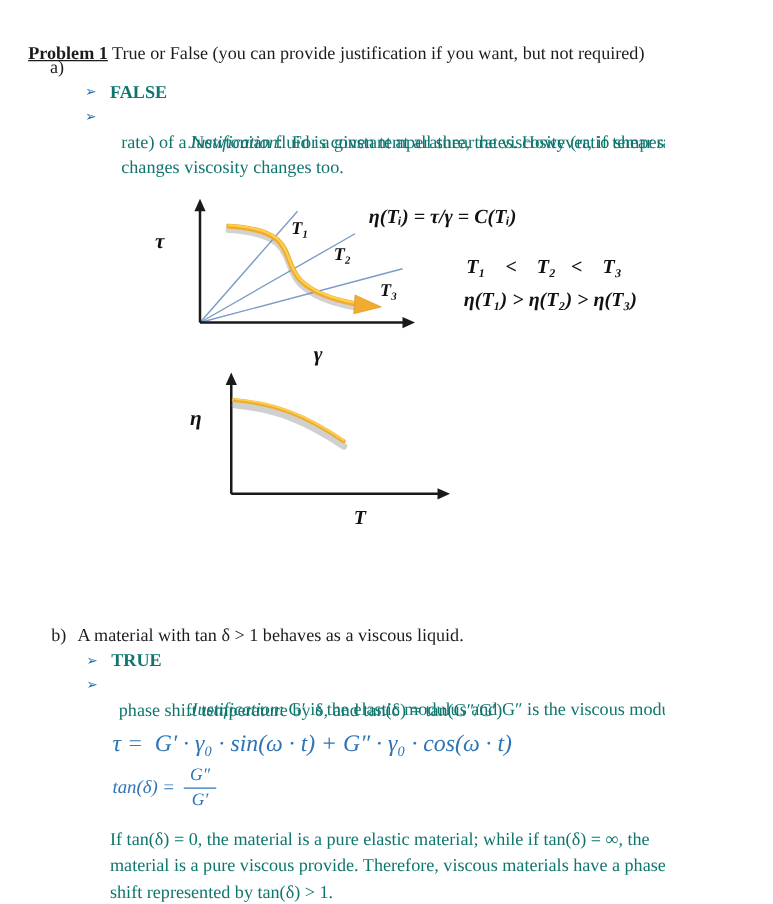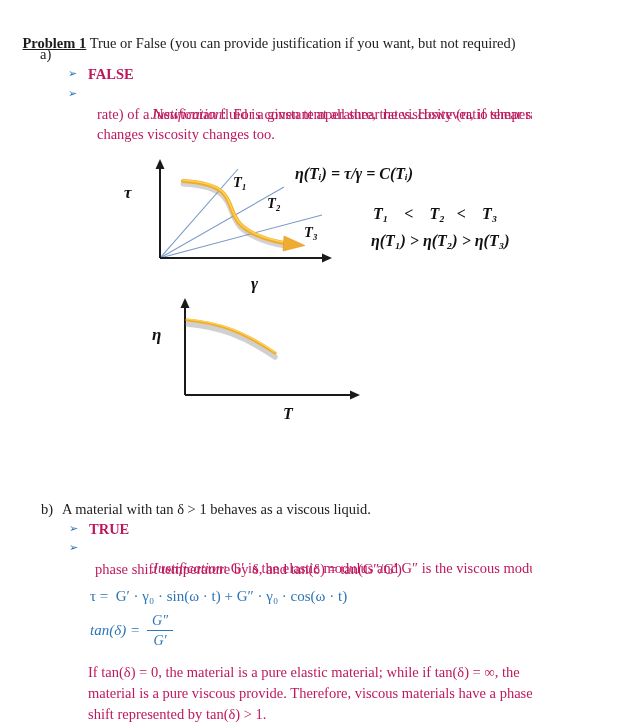--- a/index.html
+++ b/index.html
@@ -5,32 +5,32 @@
   html,body{margin:0;padding:0;background:#fff;}
   .page{
     position:relative;width:532px;height:723px;background:#ffffff;overflow:hidden;
     font-family:"Liberation Serif","DejaVu Serif",serif;
     font-size:14.5px;color:#1c1c1c;
   }
   .abs{position:absolute;white-space:pre;line-height:20px;}
   .bold{font-weight:bold;}
   .ital{font-style:italic;margin-left:48px;}
   .underline{text-decoration:underline;}
-  .blue{color:#be185d;}
+  .blue{color:#0f766e;}
   .bullet{
     position:absolute;font-family:"DejaVu Sans",sans-serif;
     font-size:11px;color:#1f6db3;line-height:20px;
   }
   .eq-fig{
     position:absolute;font-weight:bold;font-style:italic;
     font-size:16px;color:#111;white-space:pre;line-height:20px;
   }
   .eq-math{
-    position:absolute;color:#2e75b6;
-    font-size:15px;white-space:pre;line-height:20px;
+    position:absolute;color:#2e75b6;font-style:italic;
+    font-size:19px;white-space:pre;line-height:20px;
   }
   .frac-row{position:absolute;display:flex;align-items:center;color:#2e75b6;font-style:italic;font-size:15px;}
   .frac{display:inline-flex;flex-direction:column;text-align:center;margin-left:7px;font-size:14px;line-height:17px;}
   .frac .num{border-bottom:1.4px solid #2e75b6;padding:0 5px 1px 5px;}
   .frac .den{padding-top:1px;}
   svg text{font-family:"Liberation Serif","DejaVu Serif",serif;font-weight:bold;font-style:italic;fill:#111;}
   .sketch-line{stroke:#7b9bc8;stroke-width:1.1;}
   .axis{stroke:#1a1a1a;stroke-width:2;}
 </style>
 </head>

